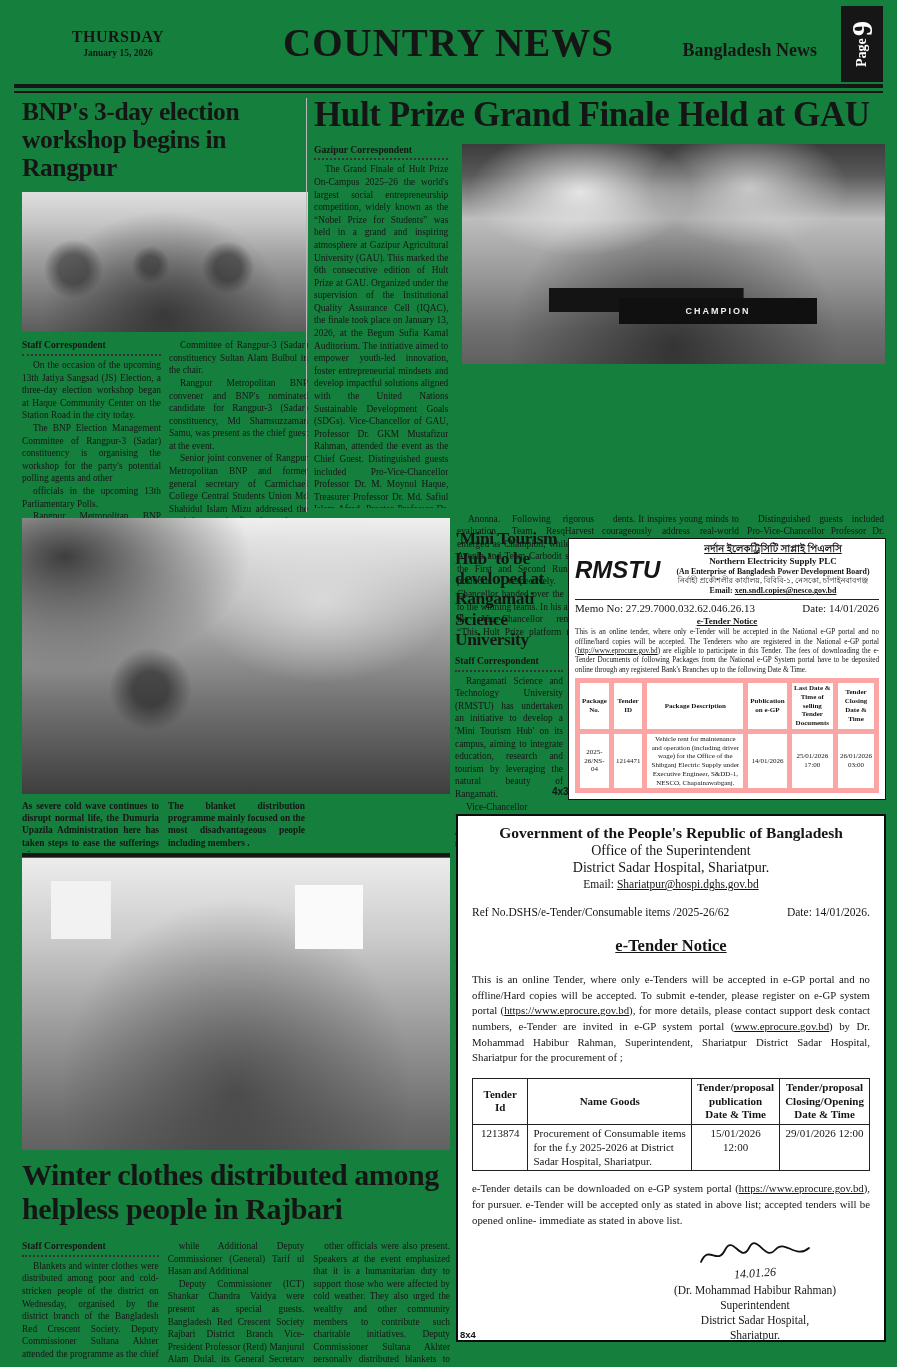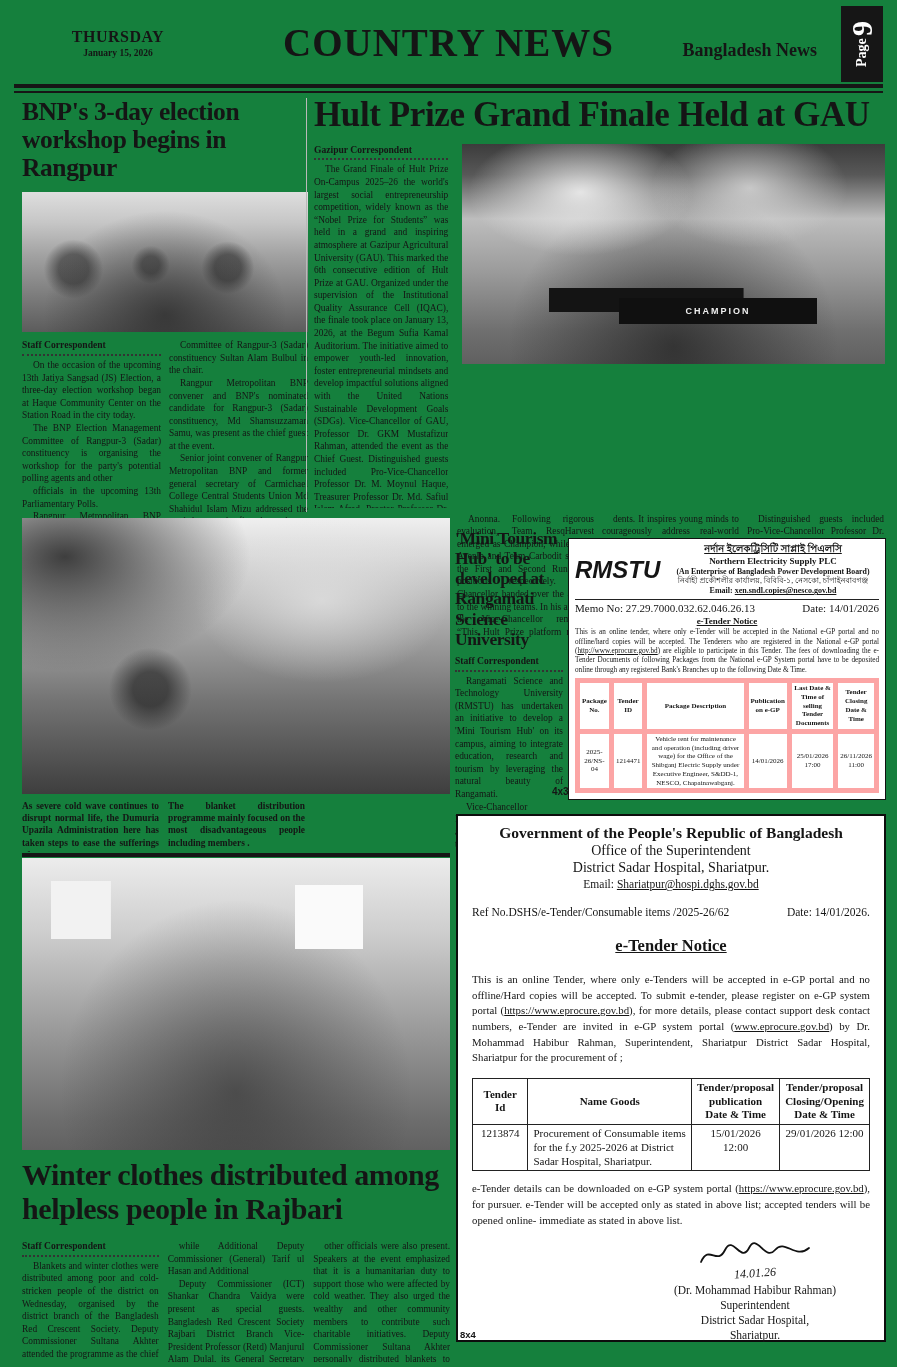--- a/index.html
+++ b/index.html
@@ -234,21 +234,21 @@
         <th>Publication on e-GP</th>
         <th>Last Date &amp; Time of selling Tender Documents</th>
         <th>Tender Closing Date &amp; Time</th>
       </tr>
       <tr>
         <td>2025-26/NS-04</td>
         <td>1214471</td>
         <td>Vehicle rent for maintenance and operation (including driver wage) for the Office of the Shibganj Electric Supply under Executive Engineer, S&amp;DD-1, NESCO, Chapainawabganj.</td>
         <td>14/01/2026</td>
         <td>25/01/2026 17:00</td>
-        <td>26/11/2026 11:00</td>
+        <td>26/01/2026 03:00</td>
       </tr>
     </tbody>
       </table>
   </div>
   <div class="size-4x3">4x3</div>
 
   <div class="gov">
     <div class="g-title1">Government of the People's Republic of Bangladesh</div>
     <div class="g-title2">Office of the Superintendent</div>
     <div class="g-title3">District Sadar Hospital, Shariatpur.</div>

